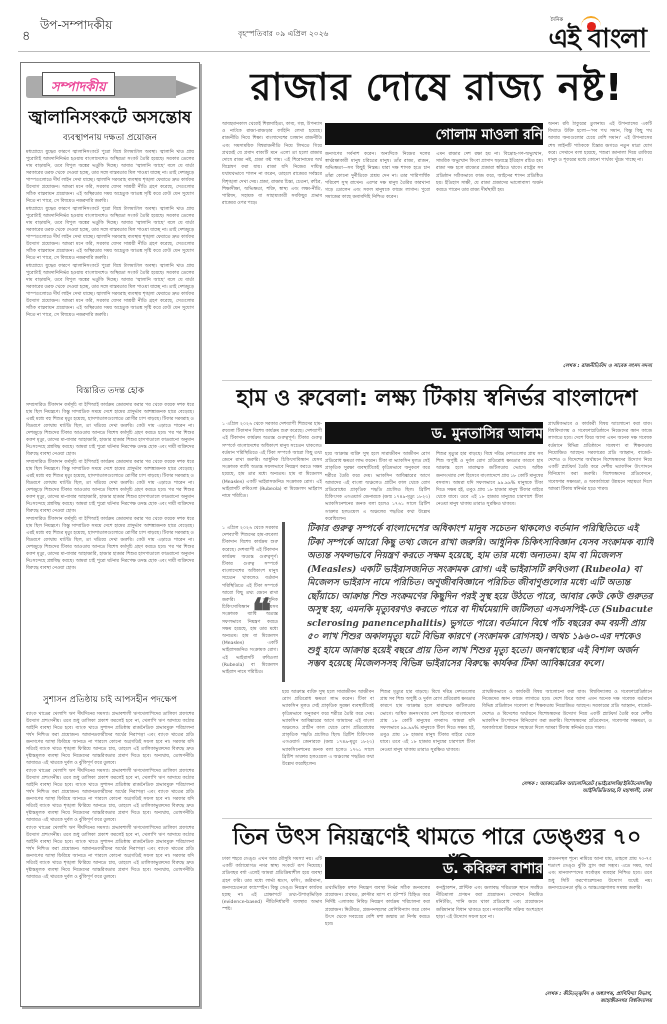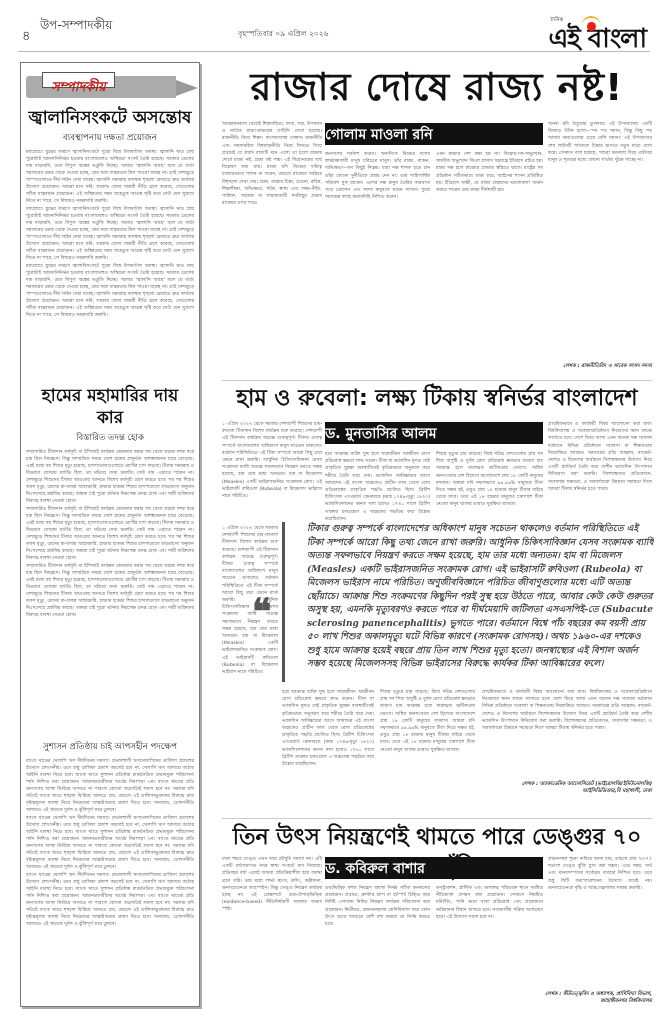--- a/index.html
+++ b/index.html
@@ -14,31 +14,31 @@
   .logo { position: absolute; right: 4px; top: 6px; font-size: 26px; font-weight: bold; color: #111; font-family: "DejaVu Serif", serif; letter-spacing: -1px; }
   .logo .tiny { position: absolute; left: 2px; top: -2px; font-size: 5px; font-weight: normal; letter-spacing: 0; }
   .logo .dot { position: absolute; right: 50px; top: 4px; width: 9px; height: 9px; border-radius: 50%; background: #e2231a; }
   .logo .wave { position: absolute; right: 45px; top: -2px; width: 20px; height: 10px; border-top: 2px solid #f5a623; border-radius: 12px 12px 0 0; }
 
   
   .editorial { position: absolute; left: 20px; top: 62px; width: 180px; height: 945px; border: 1px solid #777; box-shadow: 2px 2px 0 #aaa; padding: 5px 5px; overflow: hidden; }
   .ed-banner { position: relative; height: 32px; margin: 2px 0 4px; }
   .pen-body { position: absolute; left: 0; top: 6px; width: 150px; height: 22px; background: #ababab; border-radius: 3px 0 0 3px; }
   .pen-tip { position: absolute; left: 150px; top: 10px; width: 0; height: 0; border-top: 8px solid transparent; border-bottom: 8px solid transparent; border-left: 22px solid #9a9a9a; }
-  .ed-label { position: absolute; left: 16px; top: 2px; height: 16px; padding: 0 8px; background: #fff; border: 1px solid #555; font-size: 13px; font-weight: bold; line-height: 28px; color: #b91c1c; font-style: italic; }
+  .ed-label { position: absolute; left: 16px; top: 2px; height: 24px; padding: 0 8px; background: #fff; border: 1px solid #555; font-size: 13px; font-weight: bold; line-height: 28px; color: #ec4899; font-style: italic; }
   .ed-title { font-size: 17px; font-weight: bold; text-align: center; color: #111; line-height: 22px; margin-top: 2px; font-family: "DejaVu Sans", sans-serif; }
   .ed-sub { font-size: 8.5px; text-align: center; color: #222; margin: 3px 0 3px; }
   .ed-text { font-size: 4.6px; line-height: 7px; color: #555; text-align: justify; }
   .ed-text p { margin-bottom: 1px; }
 
   
   .main-head { position: absolute; left: 222px; top: 62px; width: 430px; text-align: center; font-size: 38px; font-weight: bold; color: #111; letter-spacing: 1px; line-height: 50px; }
 
   .col-text { position: absolute; font-size: 4.6px; line-height: 7.2px; color: #555; text-align: justify; overflow: hidden; }
-  .byline-bar { position: absolute; background: #111; color: #fff; text-align: left; font-size: 14px; font-weight: bold; line-height: 22px; height: 22px; }
+  .byline-bar { position: absolute; background: #111; color: #fff; text-align: right; font-size: 14px; font-weight: bold; line-height: 22px; height: 22px; }
 
   .article-head { position: absolute; left: 222px; width: 430px; text-align: center; font-size: 22px; font-weight: bold; color: #111; line-height: 30px; }
 
   .author-note { position: absolute; font-size: 5px; font-weight: bold; font-style: italic; color: #222; text-align: right; line-height: 7px; }
 
   .pull-quote { position: absolute; left: 282px; top: 522px; width: 372px; height: 160px; border-left: 3px solid #555; padding-left: 22px; font-size: 9px; font-style: italic; color: #444; line-height: 13.5px; font-family: "DejaVu Serif", serif; font-weight: bold; }
   .quote-mark { position: absolute; left: 252px; top: 590px; font-size: 36px; color: #555; font-weight: bold; font-family: "DejaVu Serif", serif; }
 
   .rule { position: absolute; background: #ccc; height: 1px; }
 </style>
@@ -68,21 +68,20 @@
     <div class="ed-title">জ্বালানিসংকটে অসন্তোষ</div>
     <div class="ed-sub">ব্যবস্থাপনায় দক্ষতা প্রয়োজন</div>
     <div class="ed-text" style="height:232px;overflow:hidden;">
       <p>মধ্যপ্রাচ্যে যুদ্ধের কারণে জ্বালানিসংকটে পুরো বিশ্বে টালমাটাল অবস্থা। জ্বালানি খাত প্রায় পুরোটাই আমদানিনির্ভর হওয়ায় বাংলাদেশেও অস্থিরতা সংকট তৈরি হয়েছে। সরকার তেলের দাম বাড়ায়নি, তবে বিপুল অঙ্কের ভর্তুকি দিচ্ছে। আবার 'জ্বালানি আছে' বলে যে বার্তা সরকারের তরফ থেকে দেওয়া হচ্ছে, তার সঙ্গে বাস্তবতার মিল পাওয়া যাচ্ছে না। তাই দেশজুড়ে পাম্পগুলোতে দীর্ঘ লাইন দেখা যাচ্ছে। জ্বালানি সরবরাহ ব্যবস্থায় শৃঙ্খলা ফেরাতে দ্রুত কার্যকর উদ্যোগ প্রয়োজন। আমরা মনে করি, সরকার যেসব সাশ্রয়ী নীতি গ্রহণ করেছে, সেগুলোর সঠিক বাস্তবায়ন প্রয়োজন। এই অস্থিরতার সময় অহেতুক আতঙ্ক সৃষ্টি করে কেউ যেন সুযোগ নিতে না পারে, সে বিষয়েও নজরদারি জরুরি।</p>
       <p>মধ্যপ্রাচ্যে যুদ্ধের কারণে জ্বালানিসংকটে পুরো বিশ্বে টালমাটাল অবস্থা। জ্বালানি খাত প্রায় পুরোটাই আমদানিনির্ভর হওয়ায় বাংলাদেশেও অস্থিরতা সংকট তৈরি হয়েছে। সরকার তেলের দাম বাড়ায়নি, তবে বিপুল অঙ্কের ভর্তুকি দিচ্ছে। আবার 'জ্বালানি আছে' বলে যে বার্তা সরকারের তরফ থেকে দেওয়া হচ্ছে, তার সঙ্গে বাস্তবতার মিল পাওয়া যাচ্ছে না। তাই দেশজুড়ে পাম্পগুলোতে দীর্ঘ লাইন দেখা যাচ্ছে। জ্বালানি সরবরাহ ব্যবস্থায় শৃঙ্খলা ফেরাতে দ্রুত কার্যকর উদ্যোগ প্রয়োজন। আমরা মনে করি, সরকার যেসব সাশ্রয়ী নীতি গ্রহণ করেছে, সেগুলোর সঠিক বাস্তবায়ন প্রয়োজন। এই অস্থিরতার সময় অহেতুক আতঙ্ক সৃষ্টি করে কেউ যেন সুযোগ নিতে না পারে, সে বিষয়েও নজরদারি জরুরি।</p>
       <p>মধ্যপ্রাচ্যে যুদ্ধের কারণে জ্বালানিসংকটে পুরো বিশ্বে টালমাটাল অবস্থা। জ্বালানি খাত প্রায় পুরোটাই আমদানিনির্ভর হওয়ায় বাংলাদেশেও অস্থিরতা সংকট তৈরি হয়েছে। সরকার তেলের দাম বাড়ায়নি, তবে বিপুল অঙ্কের ভর্তুকি দিচ্ছে। আবার 'জ্বালানি আছে' বলে যে বার্তা সরকারের তরফ থেকে দেওয়া হচ্ছে, তার সঙ্গে বাস্তবতার মিল পাওয়া যাচ্ছে না। তাই দেশজুড়ে পাম্পগুলোতে দীর্ঘ লাইন দেখা যাচ্ছে। জ্বালানি সরবরাহ ব্যবস্থায় শৃঙ্খলা ফেরাতে দ্রুত কার্যকর উদ্যোগ প্রয়োজন। আমরা মনে করি, সরকার যেসব সাশ্রয়ী নীতি গ্রহণ করেছে, সেগুলোর সঠিক বাস্তবায়ন প্রয়োজন। এই অস্থিরতার সময় অহেতুক আতঙ্ক সৃষ্টি করে কেউ যেন সুযোগ নিতে না পারে, সে বিষয়েও নজরদারি জরুরি।</p>
     </div>
   </div>
 
   <div style="margin-top:4px;">
-    <div class="ed-title">হামের মহামারির দায় কার</div>
     <div class="ed-sub">বিস্তারিত তদন্ত হোক</div>
     <div class="ed-text" style="height:288px;overflow:hidden;">
       <p>সম্প্রসারিত টিকাদান কর্মসূচি বা ইপিআই কার্যক্রম জোরদার করার পর থেকে কয়েক দশক ধরে হাম ছিল নিয়ন্ত্রণে। কিন্তু সাম্প্রতিক সময়ে দেশে হামের প্রাদুর্ভাব আশঙ্কাজনক হারে বেড়েছে। এরই মধ্যে বহু শিশুর মৃত্যু হয়েছে, হাসপাতালগুলোতে রোগীর চাপ বাড়ছে। টিকার সরবরাহ ও বিতরণে কোথায় ঘাটতি ছিল, তা খতিয়ে দেখা জরুরি। কেউ দায় এড়াতে পারেন না। দেশজুড়ে শিশুদের টিকার আওতায় আনতে বিশেষ কর্মসূচি গ্রহণ করতে হবে। পর পর শিশুর করুণ মৃত্যু, তাদের মা-বাবার আহাজারি, হাজার হাজার শিশুর হাসপাতালে কাতরানো অনুমান নিঃসন্দেহে প্রশ্নবিদ্ধ করছে। আমরা চাই পুরো ঘটনার নিরপেক্ষ তদন্ত হোক এবং দায়ী ব্যক্তিদের বিরুদ্ধে ব্যবস্থা নেওয়া হোক।</p>
       <p>সম্প্রসারিত টিকাদান কর্মসূচি বা ইপিআই কার্যক্রম জোরদার করার পর থেকে কয়েক দশক ধরে হাম ছিল নিয়ন্ত্রণে। কিন্তু সাম্প্রতিক সময়ে দেশে হামের প্রাদুর্ভাব আশঙ্কাজনক হারে বেড়েছে। এরই মধ্যে বহু শিশুর মৃত্যু হয়েছে, হাসপাতালগুলোতে রোগীর চাপ বাড়ছে। টিকার সরবরাহ ও বিতরণে কোথায় ঘাটতি ছিল, তা খতিয়ে দেখা জরুরি। কেউ দায় এড়াতে পারেন না। দেশজুড়ে শিশুদের টিকার আওতায় আনতে বিশেষ কর্মসূচি গ্রহণ করতে হবে। পর পর শিশুর করুণ মৃত্যু, তাদের মা-বাবার আহাজারি, হাজার হাজার শিশুর হাসপাতালে কাতরানো অনুমান নিঃসন্দেহে প্রশ্নবিদ্ধ করছে। আমরা চাই পুরো ঘটনার নিরপেক্ষ তদন্ত হোক এবং দায়ী ব্যক্তিদের বিরুদ্ধে ব্যবস্থা নেওয়া হোক।</p>
       <p>সম্প্রসারিত টিকাদান কর্মসূচি বা ইপিআই কার্যক্রম জোরদার করার পর থেকে কয়েক দশক ধরে হাম ছিল নিয়ন্ত্রণে। কিন্তু সাম্প্রতিক সময়ে দেশে হামের প্রাদুর্ভাব আশঙ্কাজনক হারে বেড়েছে। এরই মধ্যে বহু শিশুর মৃত্যু হয়েছে, হাসপাতালগুলোতে রোগীর চাপ বাড়ছে। টিকার সরবরাহ ও বিতরণে কোথায় ঘাটতি ছিল, তা খতিয়ে দেখা জরুরি। কেউ দায় এড়াতে পারেন না। দেশজুড়ে শিশুদের টিকার আওতায় আনতে বিশেষ কর্মসূচি গ্রহণ করতে হবে। পর পর শিশুর করুণ মৃত্যু, তাদের মা-বাবার আহাজারি, হাজার হাজার শিশুর হাসপাতালে কাতরানো অনুমান নিঃসন্দেহে প্রশ্নবিদ্ধ করছে। আমরা চাই পুরো ঘটনার নিরপেক্ষ তদন্ত হোক এবং দায়ী ব্যক্তিদের বিরুদ্ধে ব্যবস্থা নেওয়া হোক।</p>
     </div>
   </div>
 
   <div style="margin-top:4px;">
     <div class="ed-sub">সুশাসন প্রতিষ্ঠায় চাই আপসহীন পদক্ষেপ</div>

